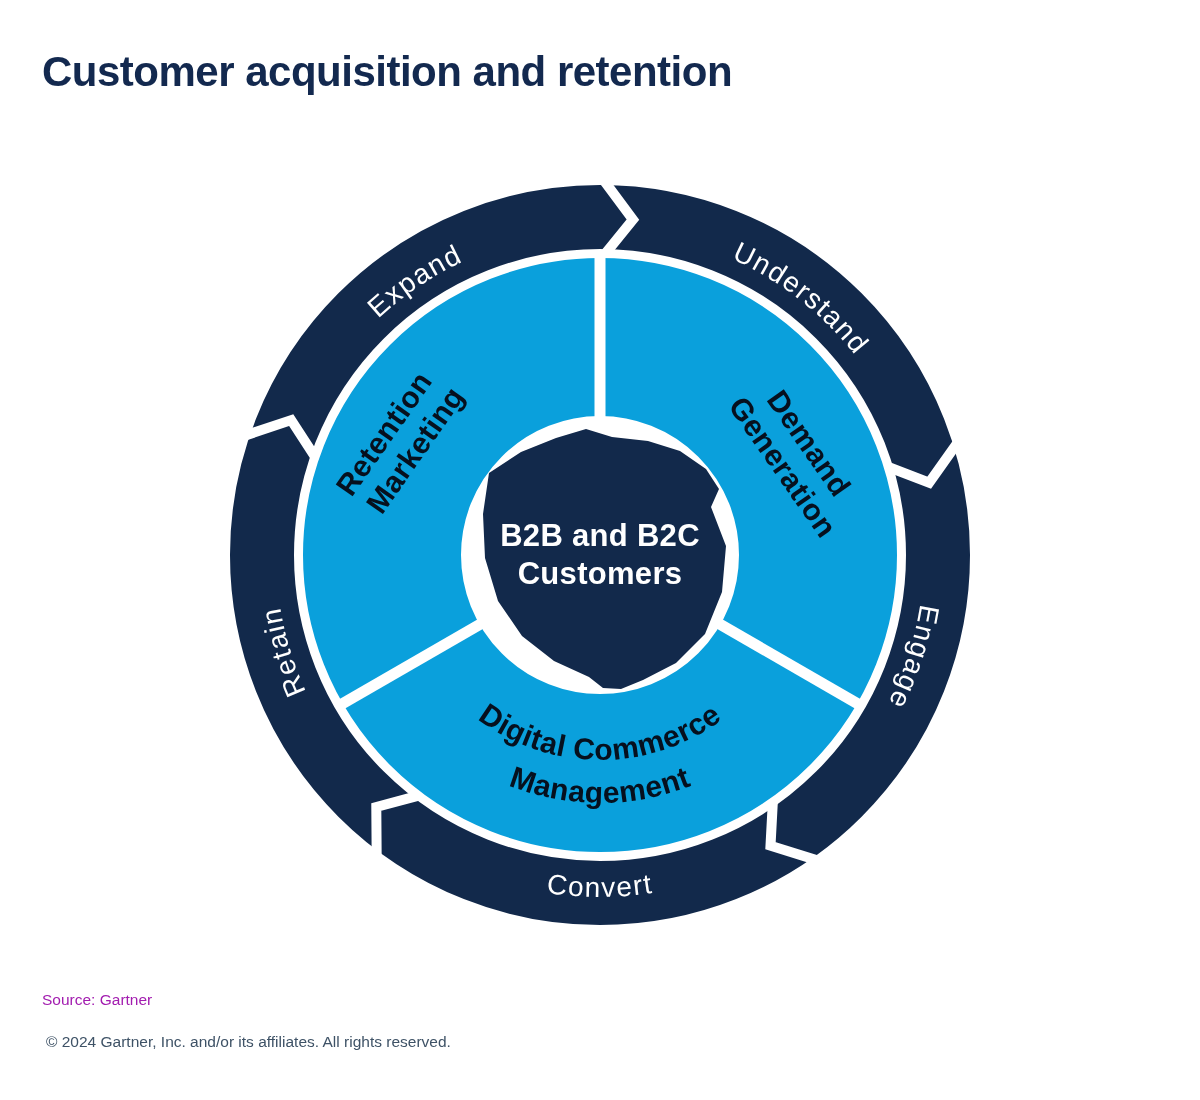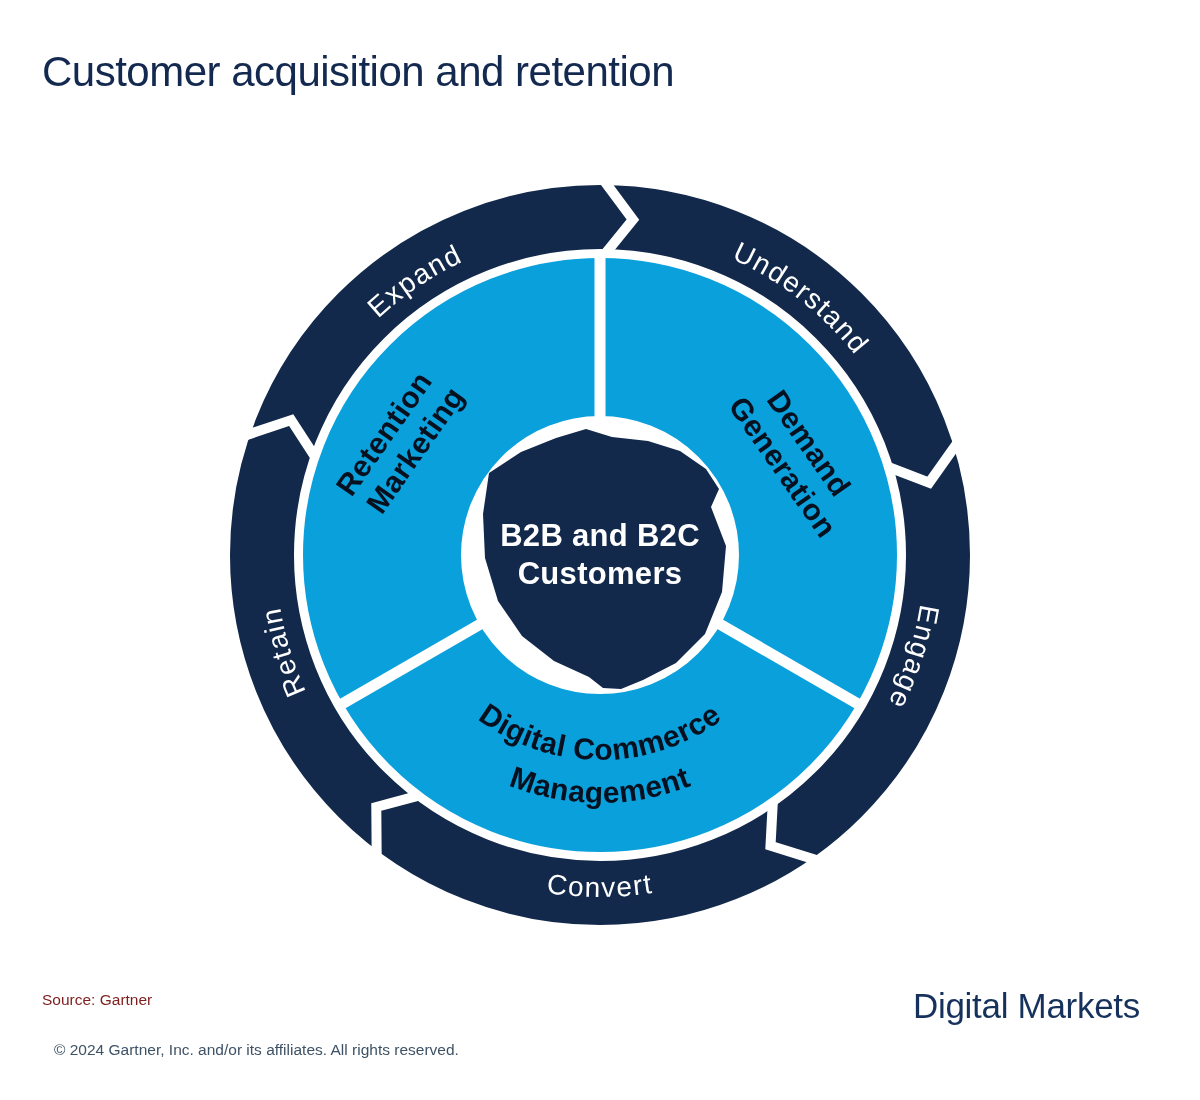--- a/index.html
+++ b/index.html
@@ -5,39 +5,39 @@
   html,body{margin:0;padding:0;background:#ffffff;}
   .page{
     position:relative;
     width:1200px;height:1100px;
     background:#ffffff;
     font-family:"Liberation Sans", sans-serif;
     overflow:hidden;
   }
   .page-title{
     position:absolute;left:42px;top:48px;margin:0;
-    font-size:42px;font-weight:normal;letter-spacing:-0.5px;
+    font-size:42px;font-weight:bold;letter-spacing:-0.5px;
     color:#13294F;
   }
   .diagram-svg{position:absolute;left:0;top:0;}
   .ring-label{
     fill:#ffffff;font-size:28px;letter-spacing:1.5px;font-weight:normal;
   }
   .sector-label{
     fill:#06101E;font-size:30px;font-weight:bold;letter-spacing:0.5px;
   }
   .center-label{
     fill:#ffffff;font-size:31px;font-weight:600;text-anchor:middle;letter-spacing:0.3px;
   }
   .footer-source{
     position:absolute;left:42px;top:991px;margin:0;
-    font-size:15.5px;color:#7f1d1d;
+    font-size:15.5px;color:#a21caf;
   }
   .footer-copyright{
-    position:absolute;left:42px;top:1029px;margin:12px;
+    position:absolute;left:42px;top:1029px;margin:4px;
     font-size:15.5px;color:#3E5266;
   }
   .logo{
     position:absolute;left:913px;top:980px;color:#16325C;line-height:1;
   }
   .logo-brand{font-size:30px;font-weight:bold;letter-spacing:-0.3px;}
   .logo-reg{font-size:10px;vertical-align:baseline;}
   .logo-sub{margin-top:8px;font-size:35px;font-weight:300;letter-spacing:-0.3px;}
 </style>
 </head>
@@ -115,16 +115,15 @@
     </text>
     <text class="sector-label" text-anchor="middle">
       <textPath href="#arcMgmt" startOffset="50%">Management</textPath>
     </text>
   </svg>
 
   <p class="footer-source">Source: Gartner</p>
   <p class="footer-copyright">© 2024 Gartner, Inc. and/or its affiliates. All rights reserved.</p>
 
   <div class="logo">
-    <div class="logo-sub">Digital Markets</div>
   </div>
 
 </div>
 
 </body></html>

